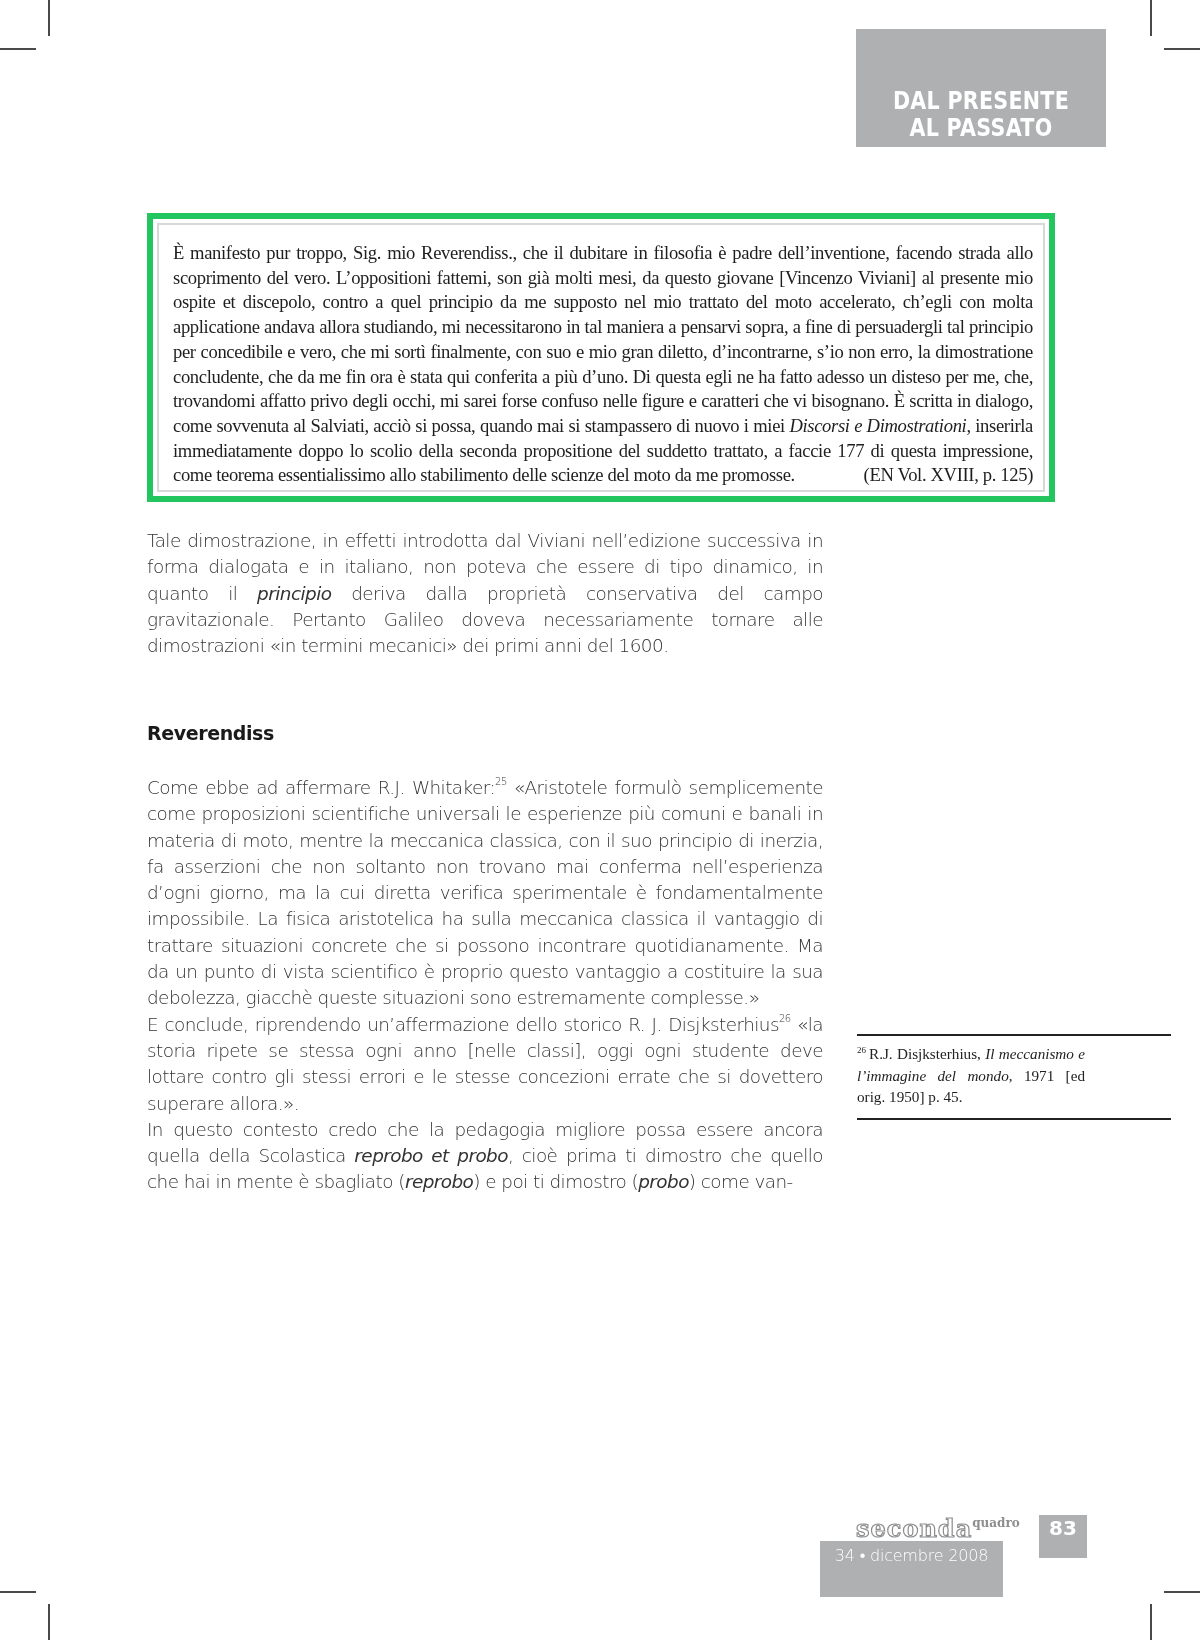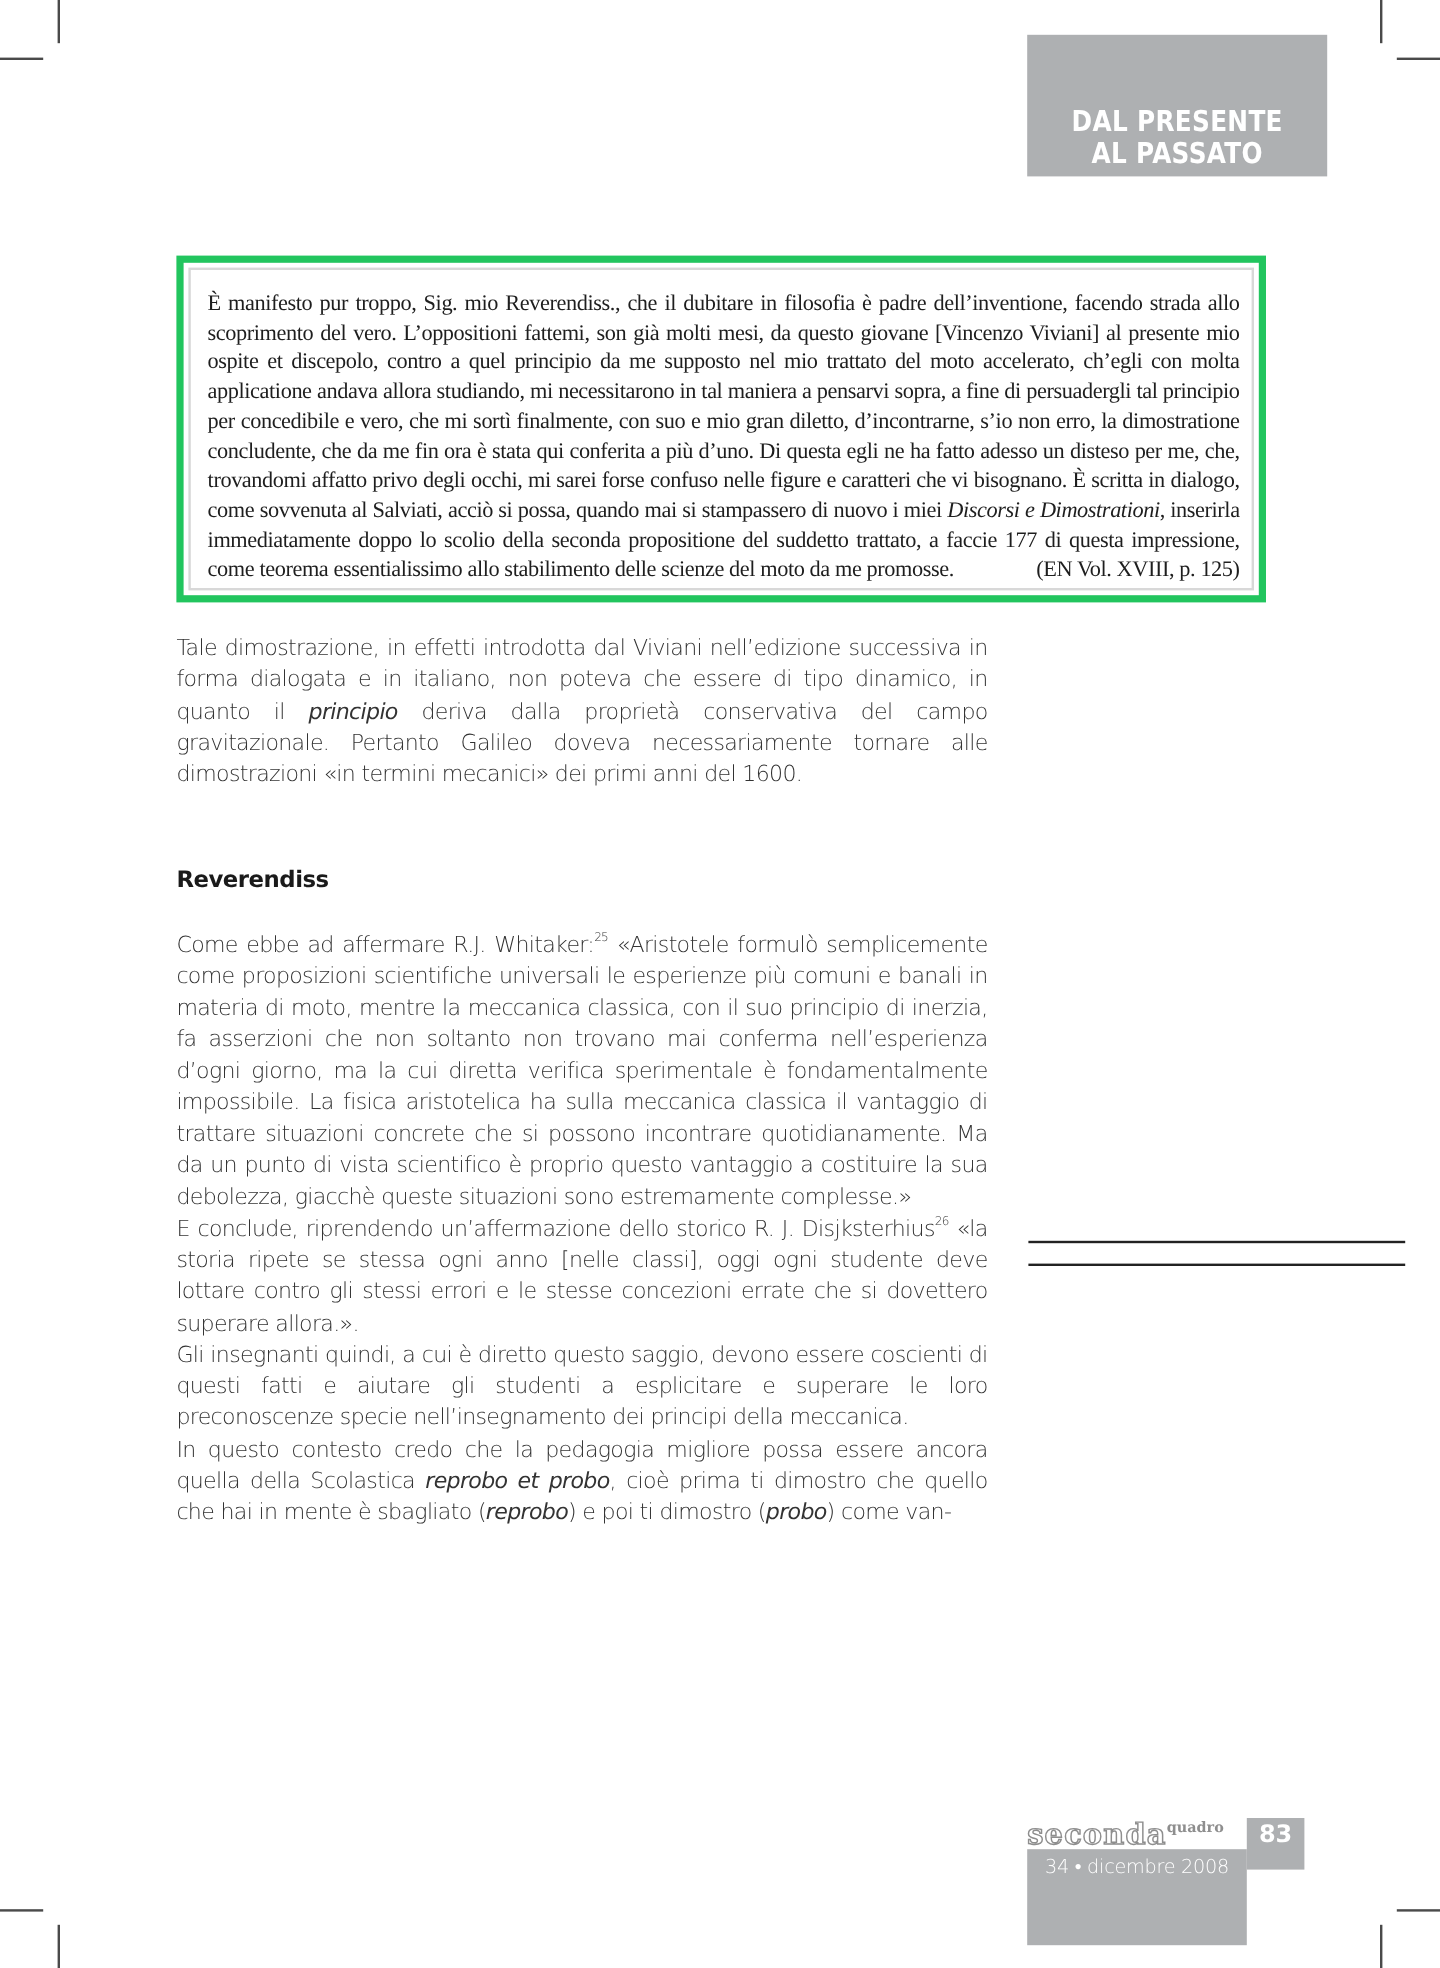--- a/index.html
+++ b/index.html
@@ -63,21 +63,21 @@
       font-family: "DejaVu Serif", serif; font-size: 24px; font-weight: bold; color: #ffffff;
       -webkit-text-stroke: 1.2px #8e8e8e; letter-spacing: 1px;
     }
     .masthead sup { font-size: 12px; -webkit-text-stroke: 0; color: #8e8e8e; vertical-align: 10px; letter-spacing: 0; font-weight: bold; }
     .pagenum {
       position: absolute; left: 1039px; top: 1515px; width: 48px; height: 43px;
       background: #aeb0b2; color: #fff; font-family: "DejaVu Sans", sans-serif; font-weight: bold; font-size: 20px;
       text-align: center; line-height: 27px;
     }
     .issue-box {
-      position: absolute; left: 856px; top: 1541px; width: 183px; height: 80px; background: #aeb0b2;
+      position: absolute; left: 820px; top: 1541px; width: 183px; height: 56px; background: #aeb0b2;
     }
     .issue-box span {
       display: block; text-align: center; color: #fff; font-family: "DejaVu Sans", sans-serif; font-size: 16px;
       padding-top: 5px; font-weight: 300; letter-spacing: -0.2px;
     }
   </style>
 </head>
 <body>
 
 <div class="crop v" style="left:48px; top:0;"></div>
@@ -103,26 +103,26 @@
 
 <div class="body-text p1">
   <p><span>Tale dimostrazione, in effetti introdotta dal Viviani nell’edizione successiva in forma dialogata e in italiano, non poteva che essere di tipo dinamico, in quanto il </span><i>principio</i><span> deriva dalla proprietà conservativa del campo gravitazionale. Pertanto Galileo doveva necessariamente tornare alle dimostrazioni «in termini mecanici» dei primi anni del 1600.</span></p>
 </div>
 
 <div class="heading">Reverendiss</div>
 
 <div class="body-text p2">
   <p><span>Come ebbe ad affermare R.J. Whitaker:</span><sup>25</sup><span> «Aristotele formulò semplicemente come proposizioni scientifiche universali le esperienze più comuni e banali in materia di moto, mentre la meccanica classica, con il suo principio di inerzia, fa asserzioni che non soltanto non trovano mai conferma nell’esperienza d’ogni giorno, ma la cui diretta verifica sperimentale è fondamentalmente impossibile. La fisica aristotelica ha sulla meccanica classica il vantaggio di trattare situazioni concrete che si possono incontrare quotidianamente. Ma da un punto di vista scientifico è proprio questo vantaggio a costituire la sua debolezza, giacchè queste situazioni sono estremamente complesse.»</span></p>
   <p><span>E conclude, riprendendo un’affermazione dello storico R. J. Disjksterhius</span><sup>26</sup><span> «la storia ripete se stessa ogni anno [nelle classi], oggi ogni studente deve lottare contro gli stessi errori e le stesse concezioni errate che si dovettero superare allora.».</span></p>
-  <p>Gli insegnanti quindi, a cui è diretto questo saggio, devono essere coscienti di questi fatti e aiutare gli studenti a esplicitare e superare le loro preconoscenze specie nell’insegnamento dei principi della meccanica.</p>
   <p><span>In questo contesto credo che la pedagogia migliore possa essere ancora quella della Scolastica </span><i>reprobo et probo</i><span>, cioè prima ti dimostro che quello che hai in mente è sbagliato (</span><i>reprobo</i><span>) e poi ti dimostro (</span><i>probo</i><span>) come van-</span></p>
 </div>
 
 <div class="notes">
   <div class="notes-inner">
+    <p><sup>26</sup><span>R.J. Disjksterhius, </span><i>Il meccanismo e l’immagine del mondo</i><span>, 1971 [ed orig. 1950] p. 45.</span></p>
   </div>
 </div>
 
 <div class="masthead"><span>seconda</span><sup>quadro</sup></div>
 <div class="pagenum">83</div>
 <div class="issue-box">
   <span>34 • dicembre 2008</span>
 </div>
 
 </body></html>

